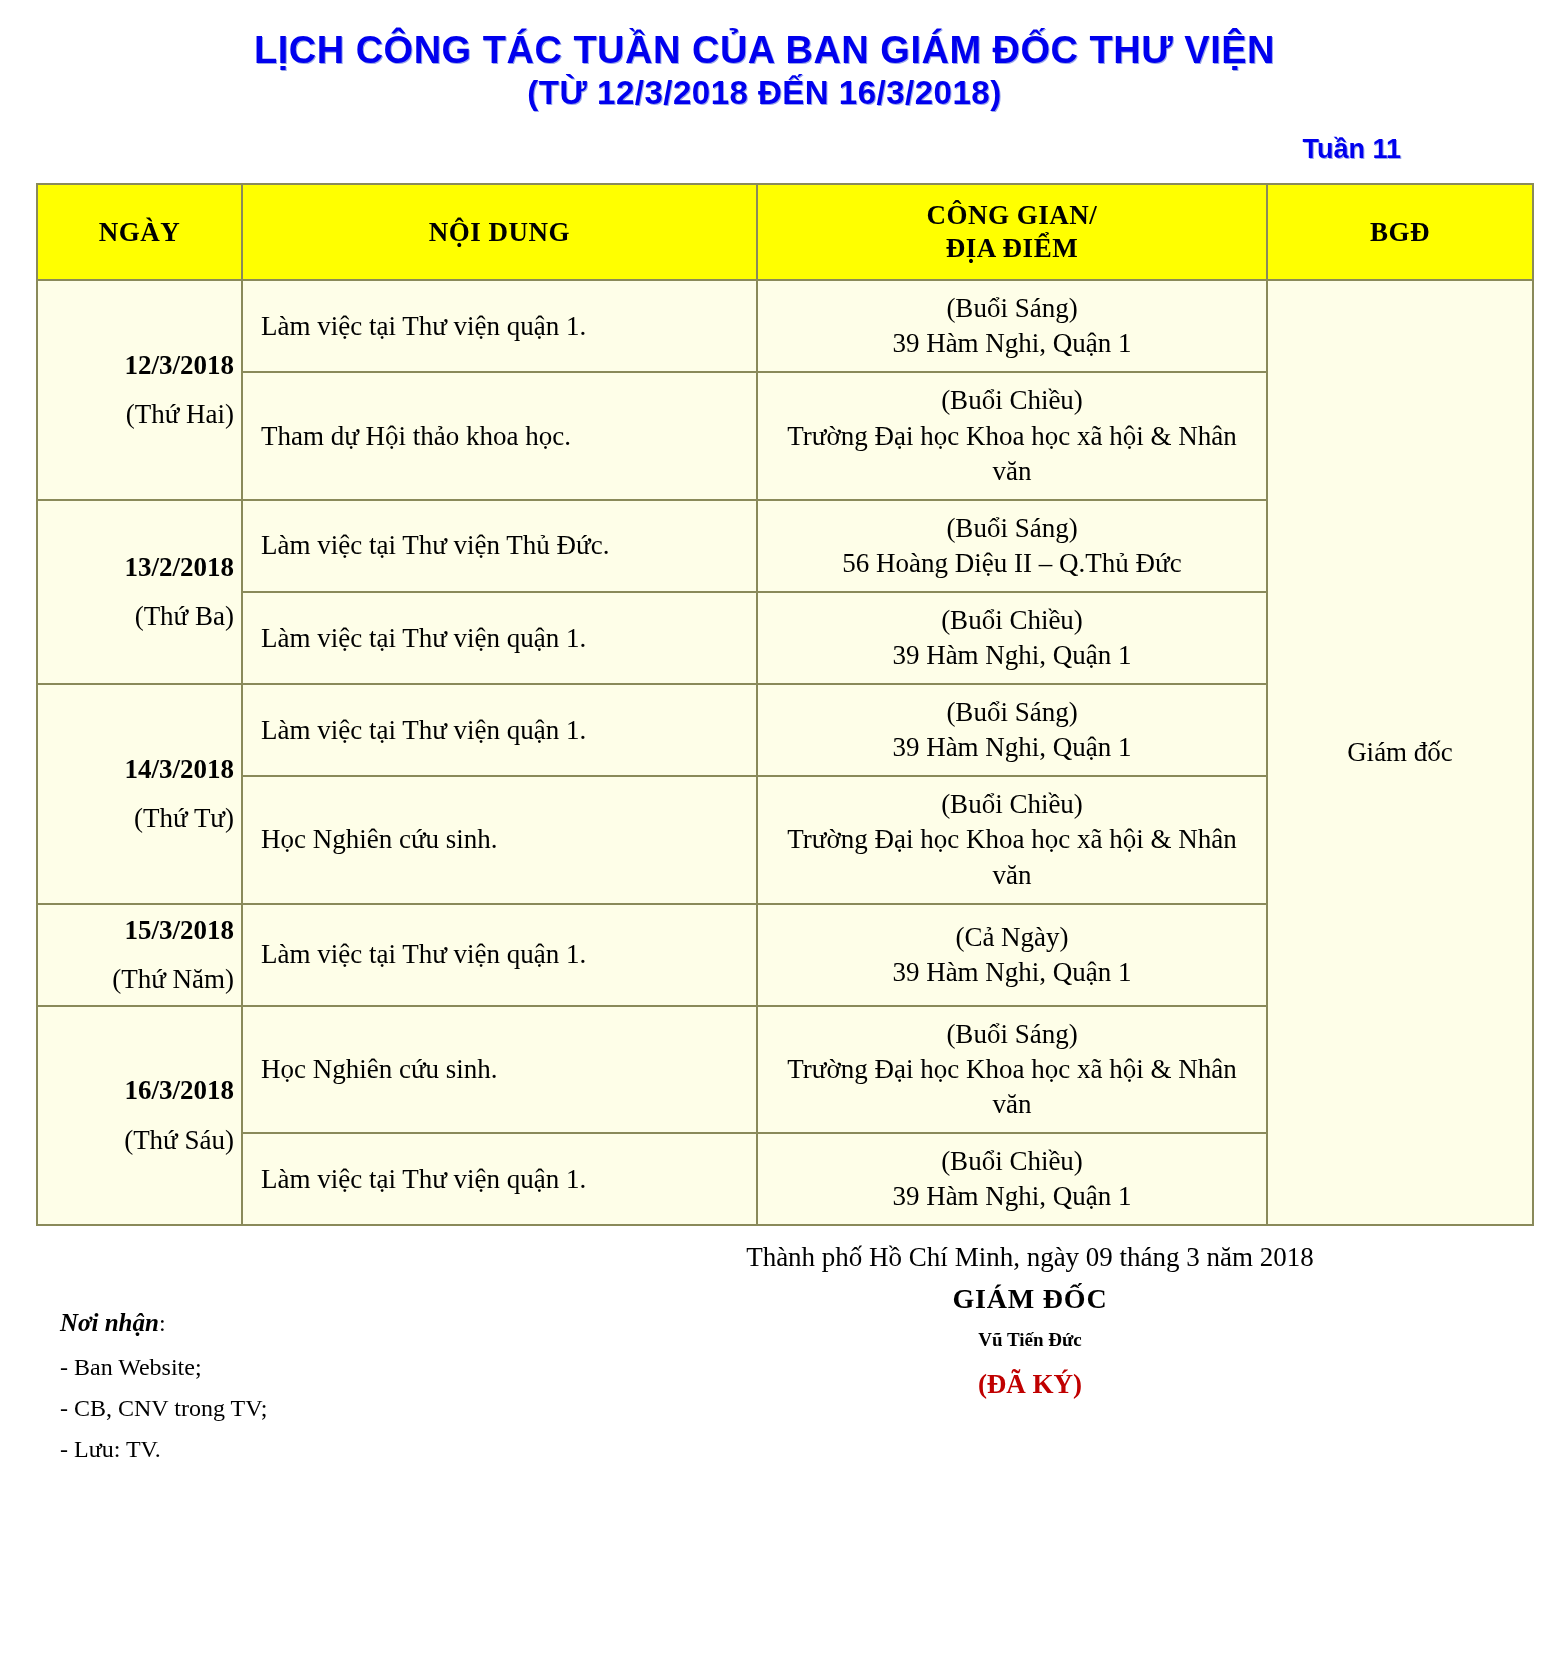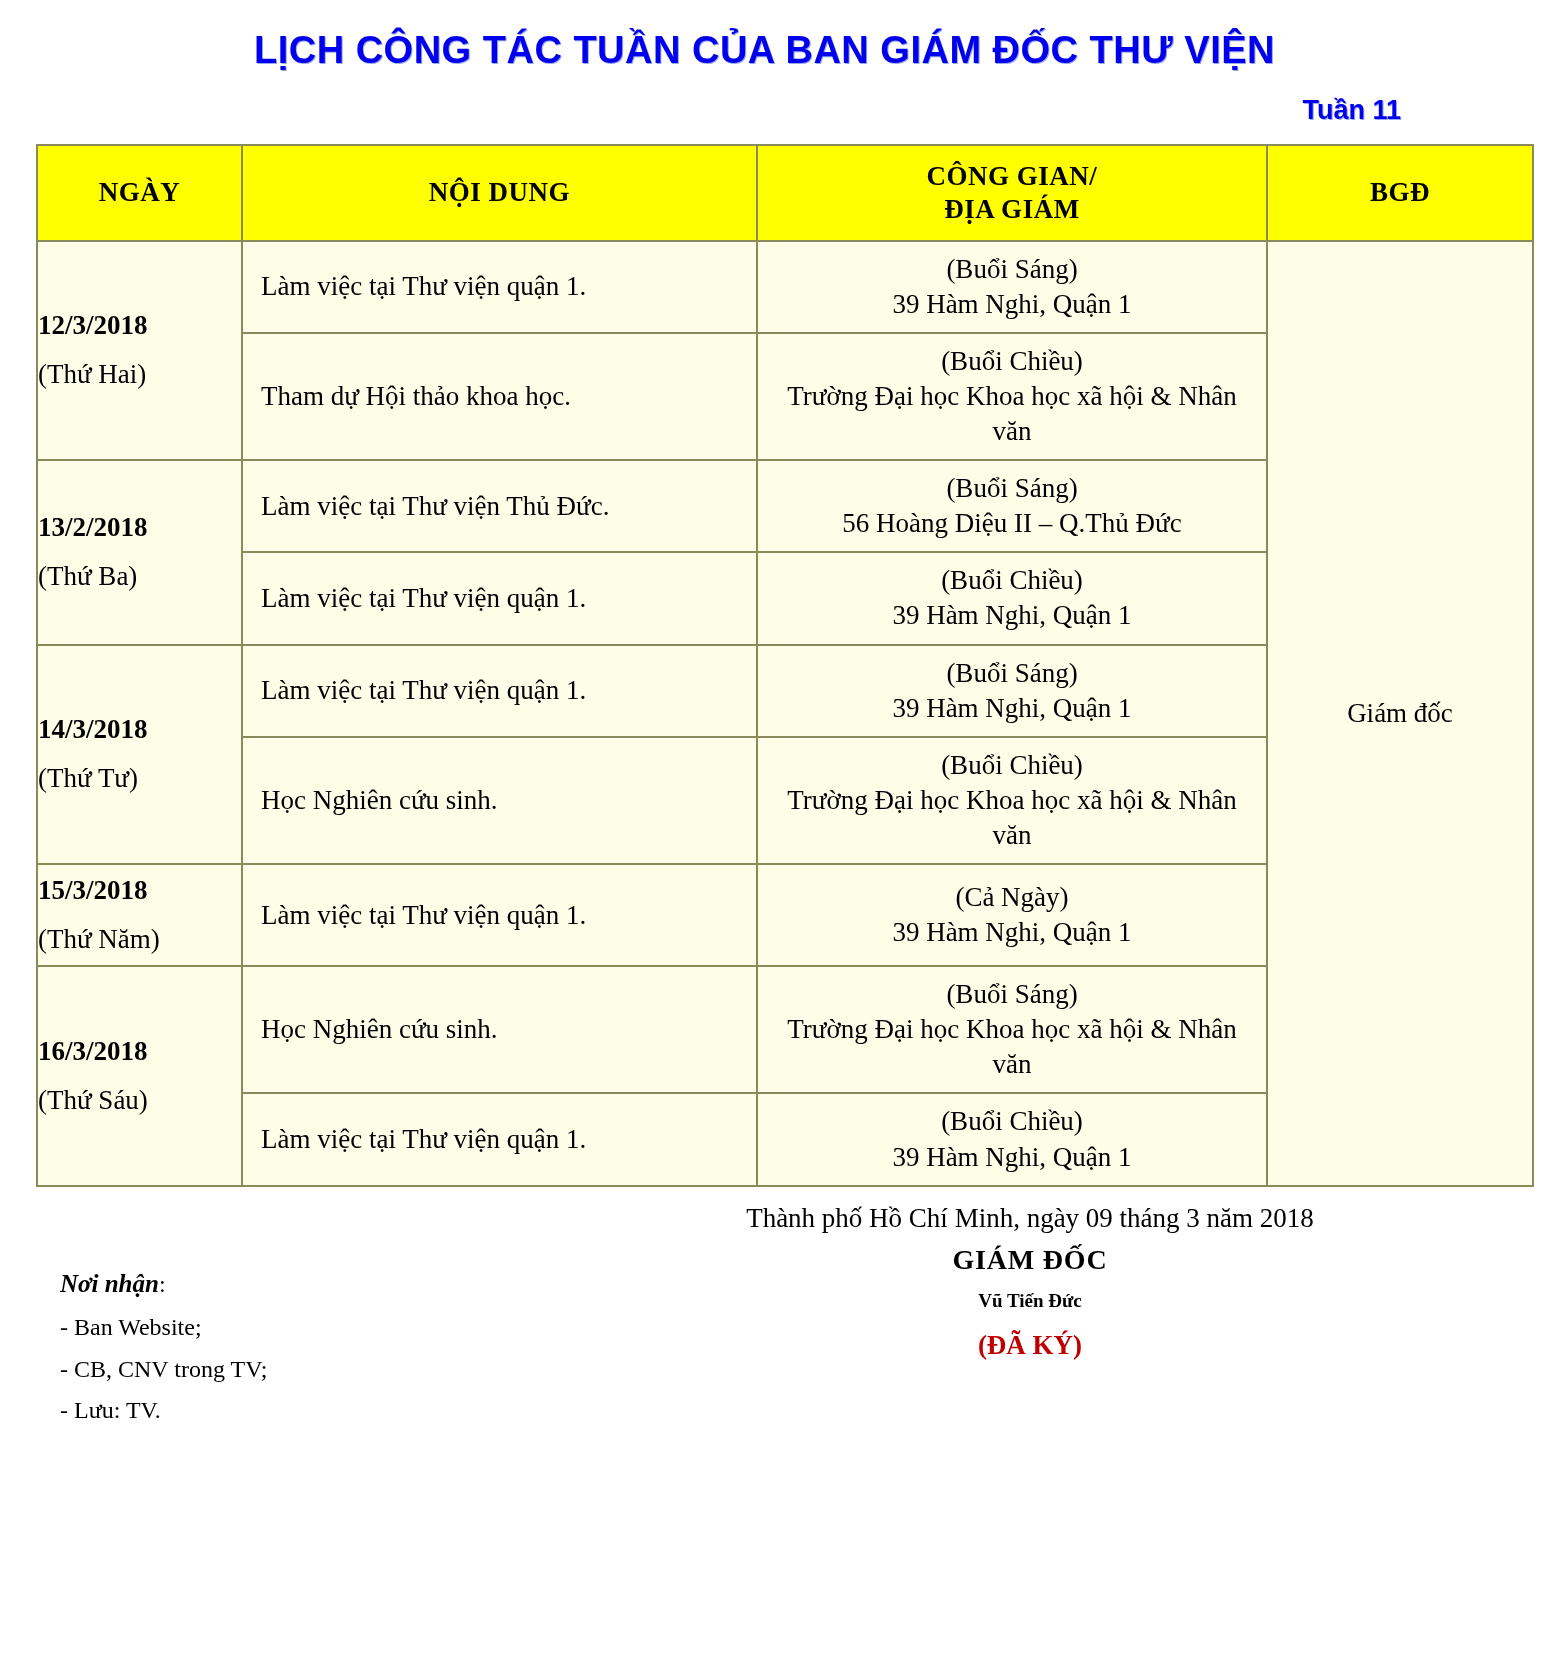--- a/index.html
+++ b/index.html
@@ -77,23 +77,23 @@
     padding: 14px 6px;
     line-height: 1.22;
     letter-spacing: 0.5px;
   }
   table.schedule tbody td {
     background: #fefee8;
     font-size: 27px;
     line-height: 1.3;
   }
   td.day-cell {
-    text-align: left;
-    font-weight: bold;
-    padding: 8px 0;
+    text-align: right;
+    font-weight: bold;
+    padding: 8px 7px;
   }
   td.day-cell .dow {
     display: block;
     font-weight: normal;
     padding-top: 14px;
   }
   td.content-cell {
     padding: 16px 14px 16px 18px;
     text-align: left;
   }
@@ -175,39 +175,40 @@
     padding: 2px 0;
   }
 </style>
 </head>
 <body>
 
 <div class="page">
 
   <div class="title-block">
     <div class="title-line title-line-1">LỊCH CÔNG TÁC TUẦN CỦA BAN GIÁM ĐỐC THƯ VIỆN</div>
+    <div class="title-line title-line-2">(TỪ 12/3/2018 ĐẾN 16/3/2018)</div>
   </div>
 
   <div class="week-label">Tuần 11</div>
 
   <div class="table-wrap">
     <table class="schedule">
       <colgroup>
         <col class="c-day">
         <col class="c-cont">
         <col class="c-time">
         <col class="c-bgd">
       </colgroup>
       <thead>
         <tr>
           <th>NGÀY</th>
           <th>NỘI DUNG</th>
           <th>
             <div>CÔNG GIAN/</div>
-            <div>ĐỊA GIÁM</div>
+            <div>ĐỊA ĐIỂM</div>
           </th>
           <th>BGĐ</th>
         </tr>
       </thead>
       <tbody>
 
         <tr>
           <td class="day-cell" rowspan="2">
             <span>12/3/2018</span>
             <span class="dow">(Thứ Hai)</span>

